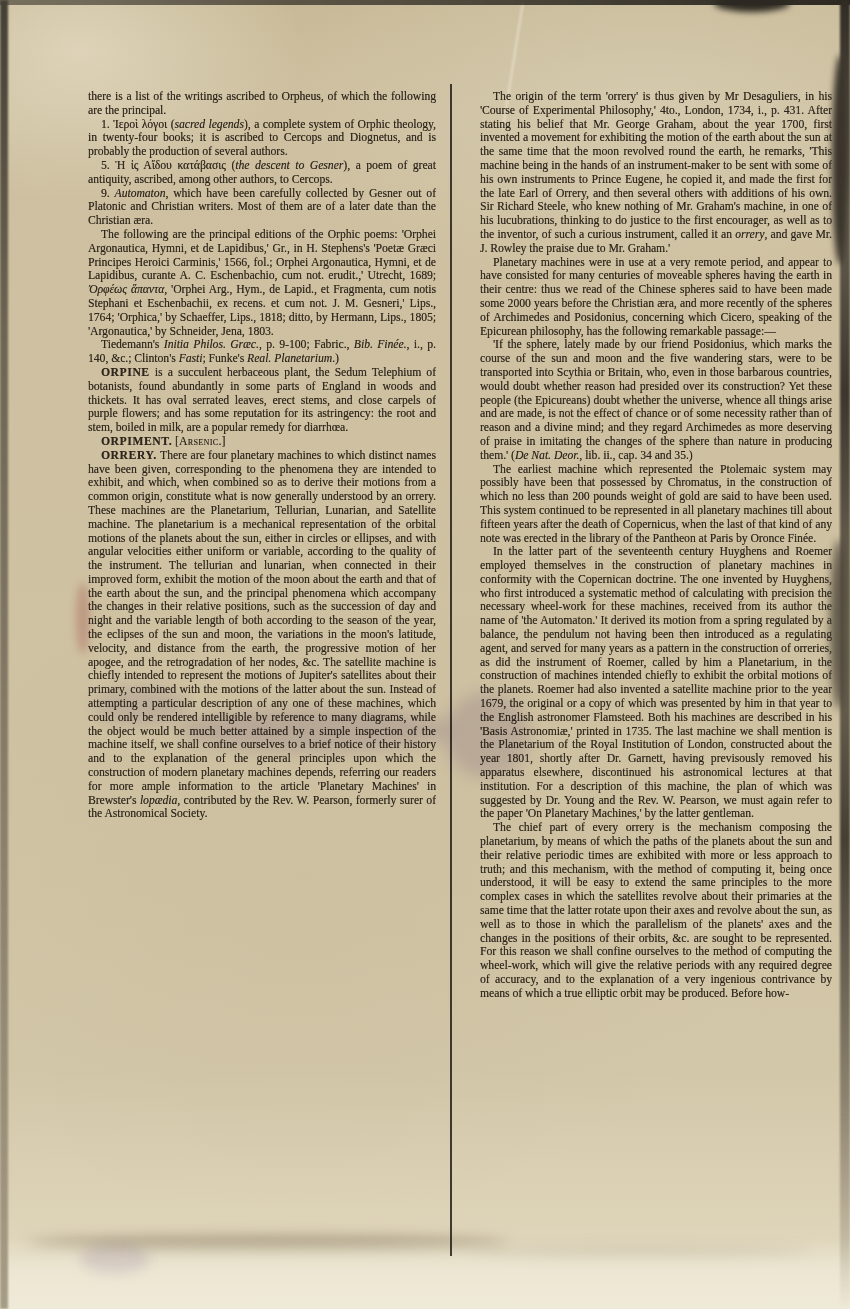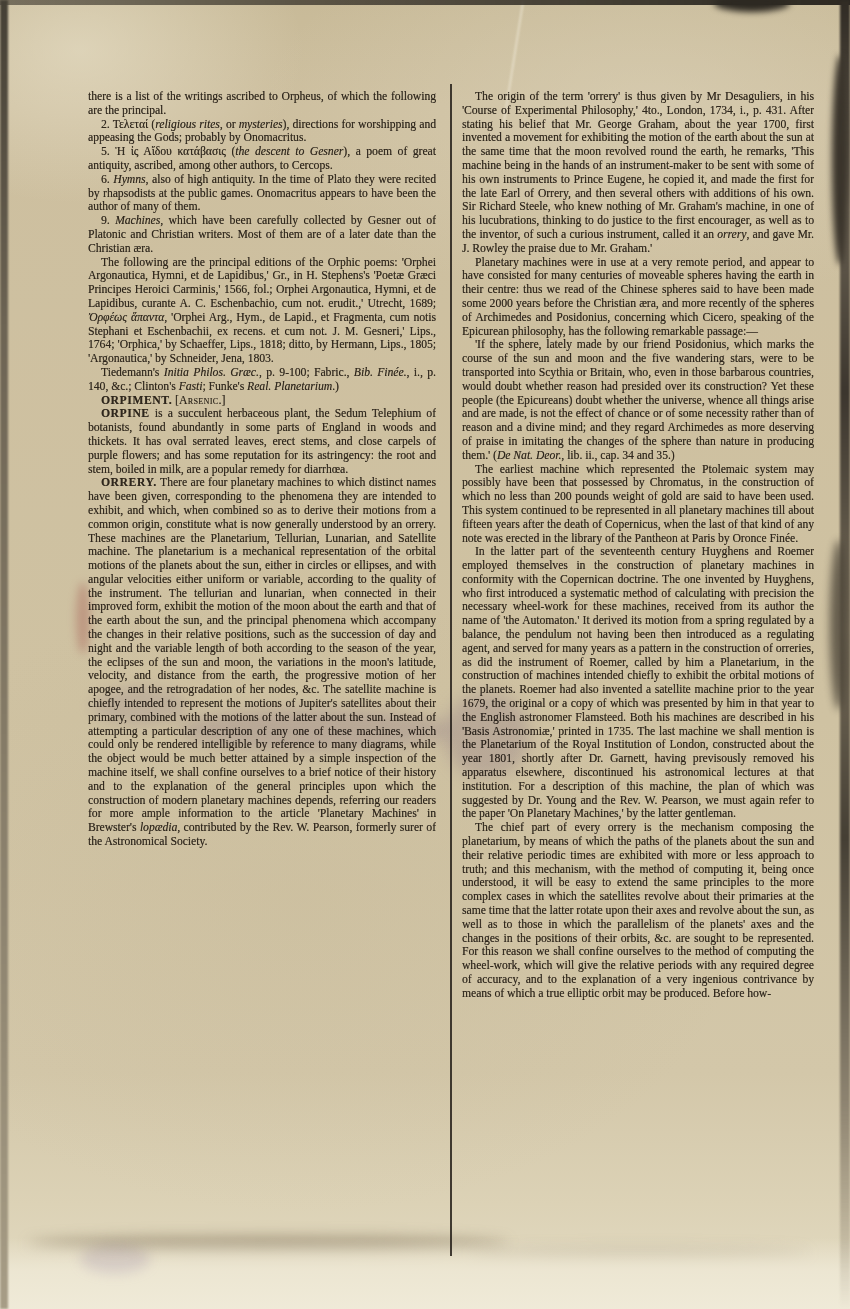--- a/index.html
+++ b/index.html
@@ -9,21 +9,21 @@
     background:
       radial-gradient(ellipse 320px 220px at 80px 50px, rgba(236,229,207,0.55), transparent 70%),
       radial-gradient(ellipse 520px 260px at 650px 110px, rgba(222,213,189,0.5), transparent 75%),
       radial-gradient(ellipse 600px 420px at 300px 900px, rgba(186,171,137,0.18), transparent 75%),
       linear-gradient(180deg,#c8ba98 0%,#cdbf9f 8%,#cfc2a2 55%,#d3c7a9 82%,#dcd2b6 92%,#e4dcc4 100%);
   }
   .col{position:absolute;top:90px;color:#2e261c;font-size:11.6px;line-height:13.8px;
        text-align:justify;overflow:hidden;z-index:2;
        text-shadow:0.2px 0.2px 0.6px rgba(46,38,28,0.55);}
   .col-left{left:88px;width:348px;height:1168px;}
-  .col-right{left:462px;width:352px;height:1178px;}
+  .col-right{left:480px;width:352px;height:1178px;}
   .para{margin:0;}
   .para.ind{text-indent:13px;}
   .i{font-style:italic;}
   .b{font-weight:bold;letter-spacing:0.6px;}
   .sc{font-variant:small-caps;letter-spacing:0.4px;}
   .rule{position:absolute;left:450px;top:84px;width:1.6px;height:1172px;background:#241f19;z-index:2;opacity:0.85;}
   .edge-top{position:absolute;left:0;top:0;width:850px;height:5px;z-index:4;
     background:linear-gradient(90deg,rgba(70,64,53,0.65),rgba(52,47,39,0.85) 60%,#2c2821 100%);filter:blur(0.6px);}
   .edge-left{position:absolute;left:0;top:0;width:8px;height:1309px;z-index:4;
     background:linear-gradient(180deg,#454035 0%,#6d6454 25%,#847a66 55%,#958b76 80%,#a79d86 100%);filter:blur(0.8px);}
@@ -52,28 +52,27 @@
 <body>
 
 <div class="page">
   <div class="crease"></div>
   <div class="curl-shadow"></div>
   <div class="curl-shadow2"></div>
   <div class="bottom-light"></div>
 
   <div class="col col-left">
       <p class="para"><span>there is a list of the writings ascribed to Orpheus, of which the following are the principal.</span></p>
-      <p class="para ind"><span>2. Τελεταί (</span><span class="i">religious rites</span><span>, or </span><span class="i">mysteries</span><span>), directions for worshipping and appeasing the Gods; probably by Onomacritus.</span></p>
+      <p class="para ind"><span>1. Ἱεροὶ λόγοι (</span><span class="i">sacred legends</span><span>), a complete system of Orphic theology, in twenty-four books; it is ascribed to Cercops and Diognetus, and is probably the production of several authors.</span></p>
       <p class="para ind"><span>5. Ἡ ἰς Αἴδου κατάβασις (</span><span class="i">the descent to Gesner</span><span>), a poem of great antiquity, ascribed, among other authors, to Cercops.</span></p>
-      <p class="para ind"><span>6. </span><span class="i">Hymns</span><span>, also of high antiquity.  In the time of Plato they were recited by rhapsodists at the public games.  Onomacritus appears to have been the author of many of them.</span></p>
-      <p class="para ind"><span>9. </span><span class="i">Machines</span><span>, which have been carefully collected by Gesner out of Platonic and Christian writers.  Most of them are of a later date than the Christian æra.</span></p>
+      <p class="para ind"><span>9. </span><span class="i">Automaton</span><span>, which have been carefully collected by Gesner out of Platonic and Christian writers.  Most of them are of a later date than the Christian æra.</span></p>
       <p class="para ind"><span>The following are the principal editions of the Orphic poems: 'Orphei Argonautica, Hymni, et de Lapidibus,' Gr., in H. Stephens's 'Poetæ Græci Principes Heroici Carminis,' 1566, fol.; Orphei Argonautica, Hymni, et de Lapidibus, curante A. C. Eschenbachio, cum not. erudit.,' Utrecht, 1689; </span><span class="i">Ὀρφέως ἅπαντα</span><span>, 'Orphei Arg., Hym., de Lapid., et Fragmenta, cum notis Stephani et Eschenbachii, ex recens. et cum not. J. M. Gesneri,' Lips., 1764; 'Orphica,' by Schaeffer, Lips., 1818; ditto, by Hermann, Lips., 1805; 'Argonautica,' by Schneider, Jena, 1803.</span></p>
       <p class="para ind"><span>Tiedemann's </span><span class="i">Initia Philos. Græc.</span><span>, p. 9-100; Fabric., </span><span class="i">Bib. Finée.</span><span>, i., p. 140, &amp;c.; Clinton's </span><span class="i">Fasti</span><span>; Funke's </span><span class="i">Real. Planetarium</span><span>.)</span></p>
+      <p class="para ind"><span class="b">ORPINE</span><span> is a succulent herbaceous plant, the Sedum Telephium of botanists, found abundantly in some parts of England in woods and thickets.  It has oval serrated leaves, erect stems, and close carpels of purple flowers; and has some reputation for its astringency: the root and stem, boiled in milk, are a popular remedy for diarrhœa.</span></p>
       <p class="para ind"><span class="b">ORPIMENT.</span><span>  [</span><span class="sc">Arsenic</span><span>.]</span></p>
-      <p class="para ind"><span class="b">ORPINE</span><span> is a succulent herbaceous plant, the Sedum Telephium of botanists, found abundantly in some parts of England in woods and thickets.  It has oval serrated leaves, erect stems, and close carpels of purple flowers; and has some reputation for its astringency: the root and stem, boiled in milk, are a popular remedy for diarrhœa.</span></p>
       <p class="para ind"><span class="b">ORRERY.</span><span>  There are four planetary machines to which distinct names have been given, corresponding to the phenomena they are intended to exhibit, and which, when combined so as to derive their motions from a common origin, constitute what is now generally understood by an orrery. These machines are the Planetarium, Tellurian, Lunarian, and Satellite machine.  The planetarium is a mechanical representation of the orbital motions of the planets about the sun, either in circles or ellipses, and with angular velocities either uniform or variable, according to the quality of the instrument.  The tellurian and lunarian, when connected in their improved form, exhibit the motion of the moon about the earth and that of the earth about the sun, and the principal phenomena which accompany the changes in their relative positions, such as the succession of day and night and the variable length of both according to the season of the year, the eclipses of the sun and moon, the variations in the moon's latitude, velocity, and distance from the earth, the progressive motion of her apogee, and the retrogradation of her nodes, &amp;c.  The satellite machine is chiefly intended to represent the motions of Jupiter's satellites about their primary, combined with the motions of the latter about the sun.  Instead of attempting a particular description of any one of these machines, which could only be rendered intelligible by reference to many diagrams, while the object would be much better attained by a simple inspection of the machine itself, we shall confine ourselves to a brief notice of their history and to the explanation of the general principles upon which the construction of modern planetary machines depends, referring our readers for more ample information to the article 'Planetary Machines' in Brewster's </span><span class="i">lopædia</span><span>, contributed by the Rev. W. Pearson, formerly surer of the Astronomical Society.</span></p>
     </div>
   <div class="rule"></div>
   <div class="col col-right">
       <p class="para ind"><span>The origin of the term 'orrery' is thus given by Mr Desaguliers, in his 'Course of Experimental Philosophy,' 4to., London, 1734, i., p. 431.  After stating his belief that Mr. George Graham, about the year 1700, first invented a movement for exhibiting the motion of the earth about the sun at the same time that the moon revolved round the earth, he remarks, 'This machine being in the hands of an instrument-maker to be sent with some of his own instruments to Prince Eugene, he copied it, and made the first for the late Earl of Orrery, and then several others with additions of his own.  Sir Richard Steele, who knew nothing of Mr. Graham's machine, in one of his lucubrations, thinking to do justice to the first encourager, as well as to the inventor, of such a curious instrument, called it an </span><span class="i">orrery</span><span>, and gave Mr. J. Rowley the praise due to Mr. Graham.'</span></p>
       <p class="para ind"><span>Planetary machines were in use at a very remote period, and appear to have consisted for many centuries of moveable spheres having the earth in their centre: thus we read of the Chinese spheres said to have been made some 2000 years before the Christian æra, and more recently of the spheres of Archimedes and Posidonius, concerning which Cicero, speaking of the Epicurean philosophy, has the following remarkable passage:—</span></p>
       <p class="para ind"><span>'If the sphere, lately made by our friend Posidonius, which marks the course of the sun and moon and the five wandering stars, were to be transported into Scythia or Britain, who, even in those barbarous countries, would doubt whether reason had presided over its construction?  Yet these people (the Epicureans) doubt whether the universe, whence all things arise and are made, is not the effect of chance or of some necessity rather than of reason and a divine mind; and they regard Archimedes as more deserving of praise in imitating the changes of the sphere than nature in producing them.' (</span><span class="i">De Nat. Deor.</span><span>, lib. ii., cap. 34 and 35.)</span></p>
       <p class="para ind"><span>The earliest machine which represented the Ptolemaic system may possibly have been that possessed by Chromatus, in the construction of which no less than 200 pounds weight of gold are said to have been used.  This system continued to be represented in all planetary machines till about fifteen years after the death of Copernicus, when the last of that kind of any note was erected in the library of the Pantheon at Paris by Oronce Finée.</span></p>
       <p class="para ind"><span>In the latter part of the seventeenth century Huyghens and Roemer employed themselves in the construction of planetary machines in conformity with the Copernican doctrine.  The one invented by Huyghens, who first introduced a systematic method of calculating with precision the necessary wheel-work for these machines, received from its author the name of 'the Automaton.'  It derived its motion from a spring regulated by a balance, the pendulum not having been then introduced as a regulating agent, and served for many years as a pattern in the construction of orreries, as did the instrument of Roemer, called by him a Planetarium, in the construction of machines intended chiefly to exhibit the orbital motions of the planets.  Roemer had also invented a satellite machine prior to the year 1679, the original or a copy of which was presented by him in that year to the English astronomer Flamsteed.  Both his machines are described in his 'Basis Astronomiæ,' printed in 1735.  The last machine we shall mention is the Planetarium of the Royal Institution of London, constructed about the year 1801, shortly after Dr. Garnett, having previsously removed his apparatus elsewhere, discontinued his astronomical lectures at that institution.  For a description of this machine, the plan of which was suggested by Dr. Young and the Rev. W. Pearson, we must again refer to the paper 'On Planetary Machines,' by the latter gentleman.</span></p>
       <p class="para ind"><span>The chief part of every orrery is the mechanism composing the planetarium, by means of which the paths of the planets about the sun and their relative periodic times are exhibited with more or less approach to truth; and this mechanism, with the method of computing it, being once understood, it will be easy to extend the same principles to the more complex cases in which the satellites revolve about their primaries at the same time that the latter rotate upon their axes and revolve about the sun, as well as to those in which the parallelism of the planets' axes and the changes in the positions of their orbits, &amp;c. are sought to be represented. For this reason we shall confine ourselves to the method of computing the wheel-work, which will give the relative periods with any required degree of accuracy, and to the explanation of a very ingenious contrivance by means of which a true elliptic orbit may be produced.  Before how-</span></p>

